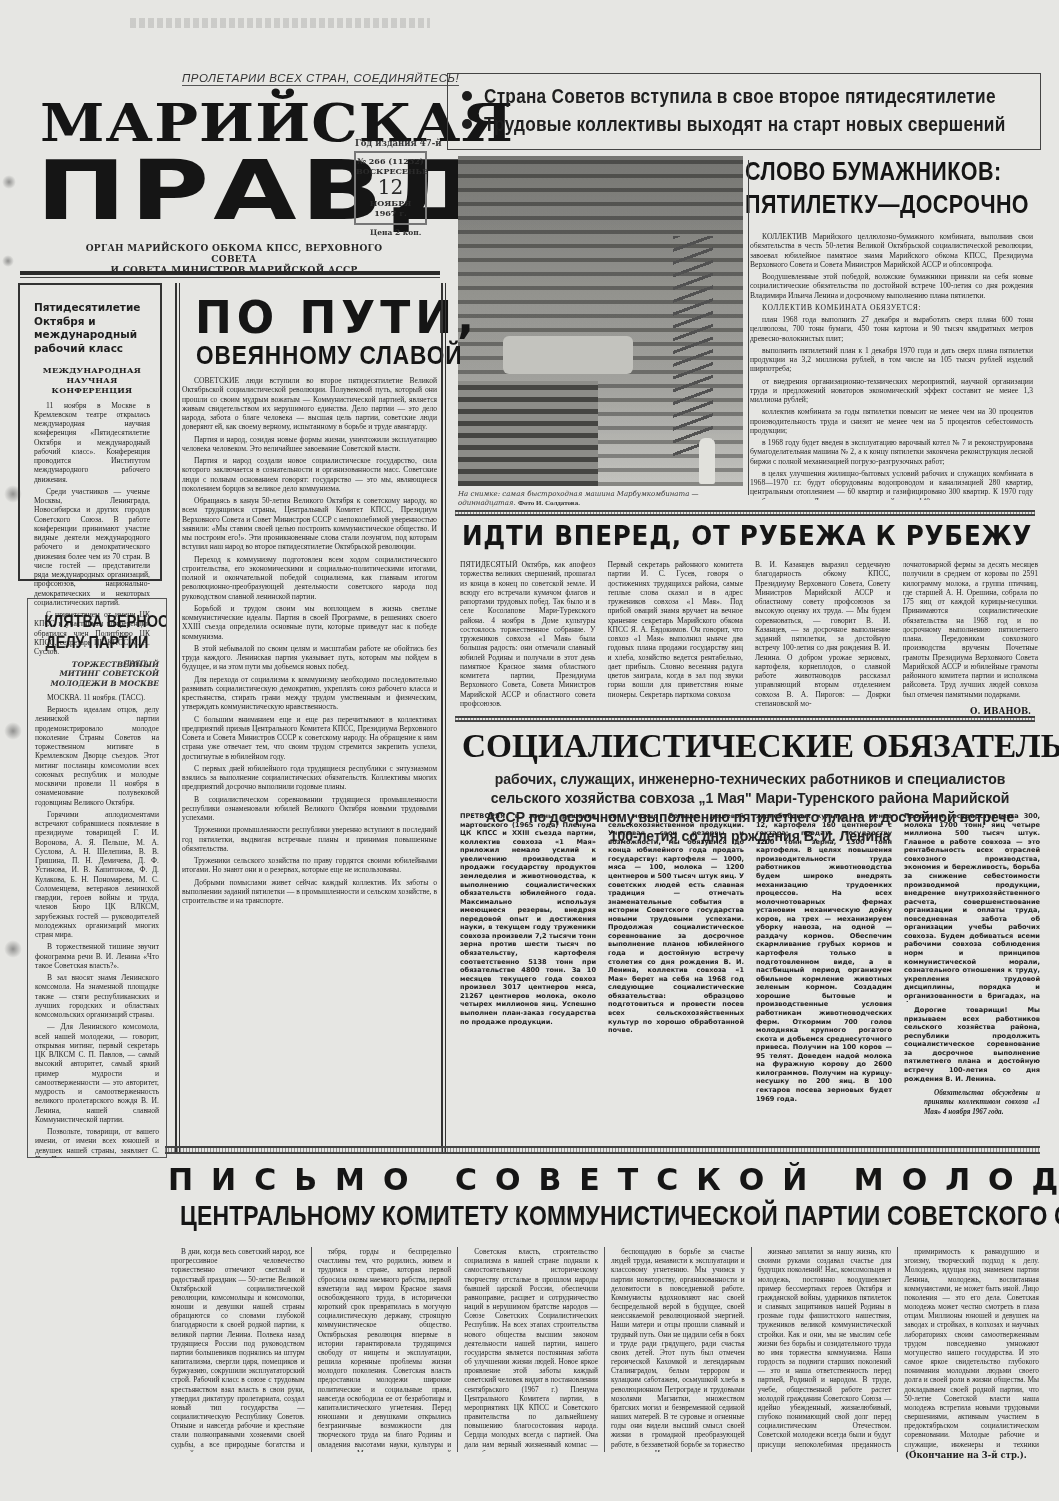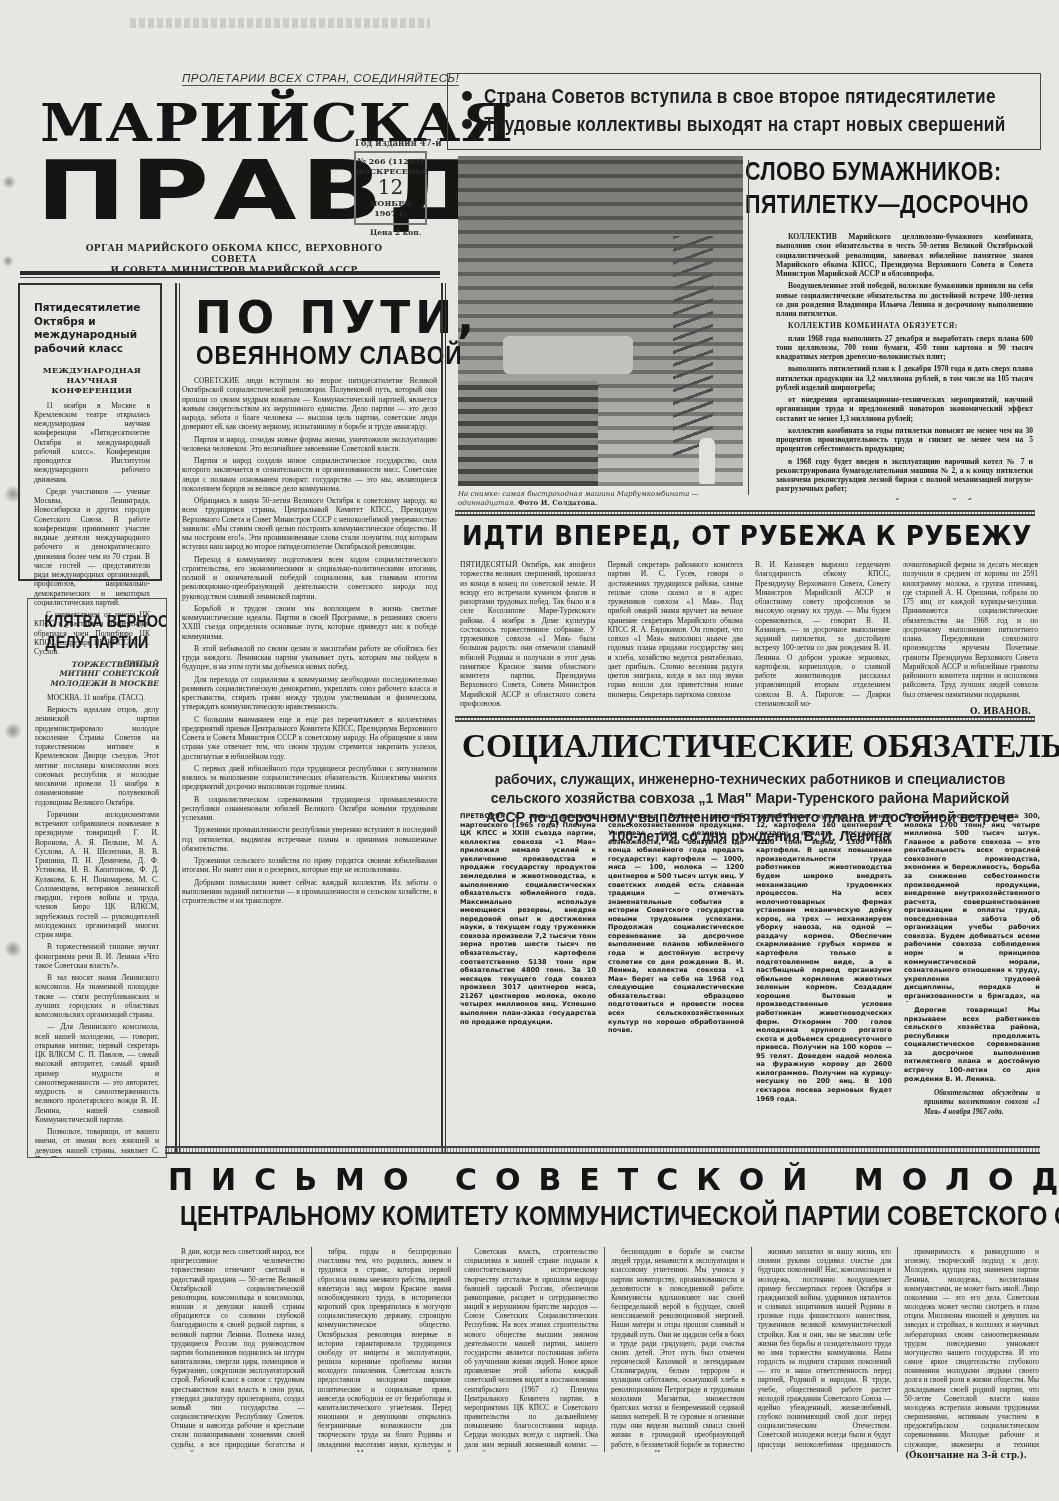--- a/index.html
+++ b/index.html
@@ -33,28 +33,28 @@
   
   .photo { left: 458px; top: 156px; width: 285px; height: 330px; background:
       repeating-linear-gradient(0deg, rgba(0,0,0,.28) 0 4px, rgba(255,255,255,.05) 4px 14px),
       linear-gradient(180deg, #6f6f6c 0%, #8a8a86 40%, #9a9a96 70%, #b9b9b5 100%);
       filter: contrast(1.1); }
   .photo .roller { position:absolute; left: 45px; top: 180px; width: 130px; height: 38px; background:#bdbdb8; border-radius: 6px; }
   .photo .lowerbed { position:absolute; left:0; top: 225px; width: 140px; height: 105px; background: repeating-linear-gradient(0deg, #4a4a48 0 5px, #8c8c88 5px 12px); }
   .photo .stairs { position:absolute; right: 30px; top: 80px; width: 40px; height: 220px; background: repeating-linear-gradient(160deg, #555 0 3px, transparent 3px 12px); }
   .photo .person { position:absolute; right: 28px; top: 282px; width: 16px; height: 46px; background:#d8d8d4; border-radius: 6px 6px 2px 2px; }
   .caption { left: 458px; top: 490px; width: 285px; font-size: 7px; font-style: italic; color:#333; line-height:1.25; }
-  .caption .credit { font-style: normal; font-weight: bold; }
+  .caption .credit { font-style: normal; font-weight: bold; font-family: Liberation Serif, serif; }
 
   
   .h-slovo { left: 745px; top: 155px; width: 295px; font-family:"Liberation Sans", sans-serif; font-weight:700; font-size: 25px; line-height: 1.3; letter-spacing: .5px; color:#151515; }
   .h-slovo div { transform: scaleX(.86); transform-origin:left top; white-space:nowrap; }
   .bodytext { font-family: "Liberation Serif", serif; font-size: 7.6px; line-height: 1.22; text-align: justify; color:#252525; }
   .bodytext p { text-indent: 12px; margin-bottom: 3px; }
-  .bodybold { font-weight: bold; padding-left: 26px; }
+  .bodybold { font-weight: normal; }
 
   .box-left { left: 18px; top: 283px; width: 144px; height: 298px; border: 2px solid #333; padding: 16px 10px 4px 14px; }
   .box-left .ttl { font-family:"DejaVu Sans", sans-serif; font-weight:bold; font-size: 10.5px; line-height: 1.3; color:#1f1f1f; }
   .box-left .sub { text-align:center; font-weight:bold; font-size: 8px; margin: 9px 0 6px; line-height: 1.25; letter-spacing:.3px; }
 
   .box-klyatva { left: 27px; top: 598px; width: 140px; height: 560px; border: 1px solid #555; padding: 12px 7px 0 7px; overflow:hidden; }
   .klyatva-h { font-family:"Liberation Sans", sans-serif; font-weight:700; font-size: 17px; line-height:1.25; text-align:center; color:#1b1b1b; }
   .klyatva-h div { transform: scaleX(.85); white-space:nowrap; }
   .klyatva-sub { text-align:right; font-style: italic; font-weight:bold; font-size: 7.5px; line-height:1.3; margin: 6px 0 4px; color:#333; }
 

